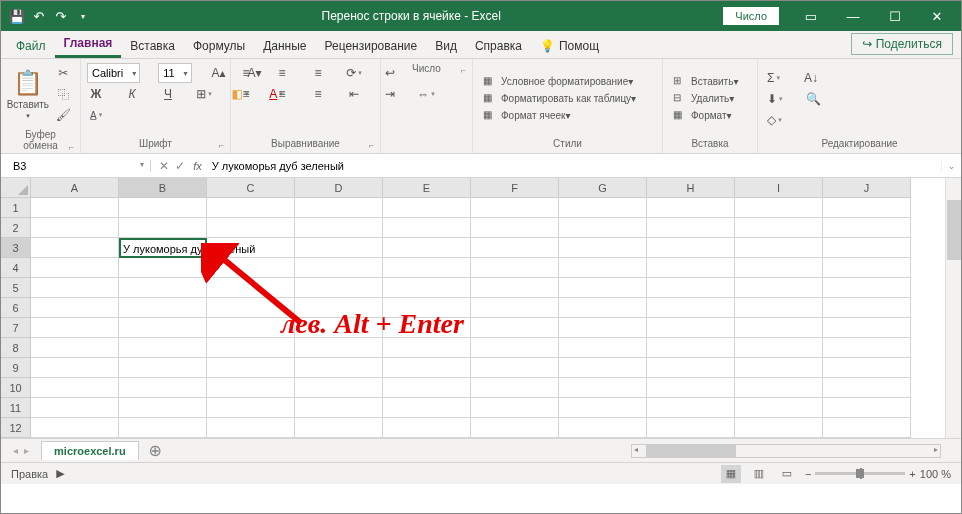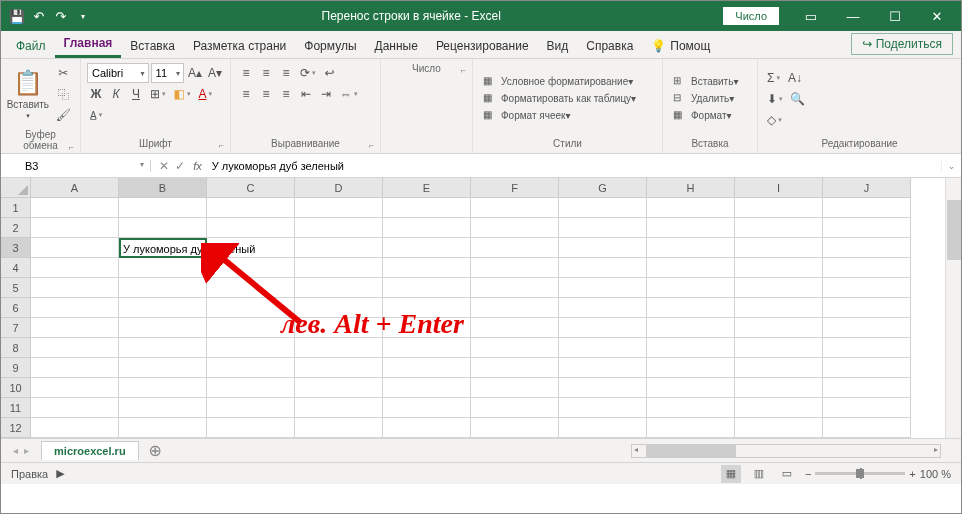--- a/index.html
+++ b/index.html
@@ -19,34 +19,34 @@
 .tab.active { font-weight: 600; border-bottom: 3px solid #217346; color: #701a75; }
 .tab.share { margin-left: auto; margin-right: 8px; color: #217346; border: 1px solid #8eb99f; padding: 3px 10px; margin-bottom: 3px; }
 .tab.help { display: flex; align-items: center; gap: 4px; }
 
 .ribbon { height: 95px; background: #f3f2f1; display: flex; border-bottom: 1px solid #d4d4d4; }
 .group { display: flex; flex-direction: column; border-right: 1px solid #e1e1e1; padding: 2px 6px 0; }
 .group-body { flex: 1; display: flex; gap: 4px; padding: 2px 0; }
 .group-label { text-align: center; font-size: 10px; color: #666; padding: 2px 0 4px; position: relative; }
 .group-label .dlg { position: absolute; right: 0; bottom: 3px; font-size: 9px; color: #888; }
 .vstack { display: flex; flex-direction: column; gap: 1px; }
-.hstack { display: flex; gap: 2px; }
+.hstack { display: flex; gap: 18px; }
 .rb { padding: 2px 3px; color: #555; display: flex; align-items: center; justify-content: center; min-width: 18px; height: 20px; font-size: 12px; }
 .rb.big { width: 42px; height: 62px; flex-direction: column; font-size: 10px; gap: 2px; }
 .rb.big .bi { font-size: 24px; }
 .combo { border: 1px solid #c8c6c4; background: #fff; height: 20px; font-size: 11px; padding: 0 16px 0 4px; position: relative; display: flex; align-items: center; }
 .combo::after { content: '▾'; position: absolute; right: 3px; font-size: 8px; color: #666; }
 .rb.dd::after { content: '▾'; font-size: 7px; margin-left: 2px; color: #888; }
 .rb .uline { text-decoration: underline; }
 .rb.red { color: #c00; }
 .mini { font-size: 10px; display: flex; align-items: center; padding: 1px 4px; color: #555; }
 .mini .ic { width: 14px; height: 14px; display: inline-block; margin-right: 4px; }
 
 .fbar { height: 24px; display: flex; align-items: center; border-bottom: 1px solid #d4d4d4; background: #fff; }
-.namebox { width: 150px; border-right: 1px solid #d4d4d4; padding: 0 24px; font-size: 11px; position: relative; }
+.namebox { width: 150px; border-right: 1px solid #d4d4d4; padding: 0 12px; font-size: 11px; position: relative; }
 .namebox::after { content: '▾'; position: absolute; right: 6px; font-size: 8px; color: #888; }
 .fx-btns { display: flex; gap: 6px; padding: 0 8px; color: #888; font-size: 12px; }
 .fx-label { font-style: italic; font-size: 11px; color: #666; padding-right: 6px; }
 .fx-input { flex: 1; border: none; padding: 0 4px; font-size: 11px; outline: none; }
 .fx-expand { width: 20px; text-align: center; color: #888; font-size: 9px; border-left: 1px solid #eee; }
 
 .grid-area { position: relative; height: 260px; overflow: hidden; display: flex; }
 .corner { width: 30px; height: 20px; background: #e6e6e6; border-right: 1px solid #ccc; border-bottom: 1px solid #ccc; position: relative; }
 .corner::after { content: ''; position: absolute; right: 2px; bottom: 2px; border: 5px solid transparent; border-right-color: #b7b7b7; border-bottom-color: #b7b7b7; }
 .colheads { display: flex; background: #e6e6e6; height: 20px; }
@@ -100,21 +100,20 @@
     <span class="wb">—</span>
     <span class="wb">☐</span>
     <span class="wb">✕</span>
   </div>
 </div>
 
 <div class="tabs">
   <div class="tab file">Файл</div>
   <div class="tab active">Главная</div>
   <div class="tab">Вставка</div>
-  <div class="tab">Разметка страни</div>
   <div class="tab">Формулы</div>
   <div class="tab">Данные</div>
   <div class="tab">Рецензирование</div>
   <div class="tab">Вид</div>
   <div class="tab">Справка</div>
   <div class="tab help">
       <span>💡</span>
       <span>Помощ</span>
     </div>
   <div class="tab share">↪ <span>Поделиться</span></div>

